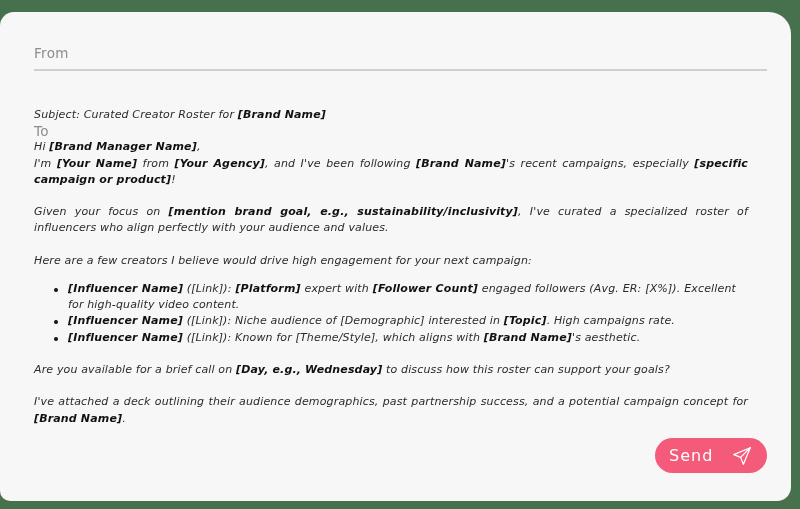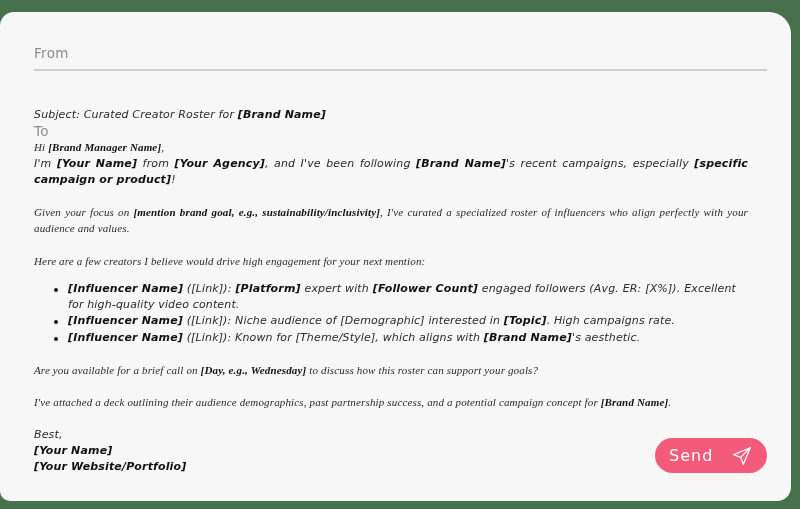--- a/index.html
+++ b/index.html
@@ -37,21 +37,21 @@
       left: 34px; top: 95px;
       width: 714px;
       font-size: 11px;
       line-height: 16.2px;
       font-style: italic;
       color: #2a2a2a;
       letter-spacing: 0.15px;
     }
     .body b { font-weight: bold; color: #111; }
     .body p { margin: 0; }
-    .body p.gap { margin-top: 16.2px; font-family: Liberation Serif, serif; }
+    .body p.gap { margin-top: 16.2px; }
     .body .justify { text-align: justify; text-align-last: left; }
     .body ul { list-style: none; margin: 12px; padding: 0; }
     .body li { position: relative; padding-left: 22px; text-align: justify; text-align-last: left; }
     .body li::before {
       content: "";
       position: absolute;
       left: 8px; top: 7px;
       width: 4px; height: 4px;
       border-radius: 50%;
       background: #111;
@@ -96,36 +96,31 @@
   </div>
 
   <div class="body">
     <p><span>Subject: Curated Creator Roster for </span><b>[Brand Name]</b></p>
 
     <p class="gap"><span>Hi </span><b>[Brand Manager Name]</b><span>,</span></p>
     <p class="justify"><span>I'm </span><b>[Your Name]</b><span> from </span><b>[Your Agency]</b><span>, and I've been following </span><b>[Brand Name]</b><span>'s recent campaigns, especially </span><b>[specific campaign or product]</b><span>!</span></p>
 
     <p class="gap justify"><span>Given your focus on </span><b>[mention brand goal, e.g., sustainability/inclusivity]</b><span>, I've curated a specialized roster of influencers who align perfectly with your audience and values.</span></p>
 
-    <p class="gap">Here are a few creators I believe would drive high engagement for your next mention:</p>
+    <p class="gap">Here are a few creators I believe would drive high engagement for your next campaign:</p>
     <ul>
       <li><b>[Influencer Name]</b><span> ([Link]): </span><b>[Platform]</b><span> expert with </span><b>[Follower Count]</b><span> engaged followers (Avg. ER: [X%]). Excellent for high-quality video content.</span></li>
       <li><b>[Influencer Name]</b><span> ([Link]): </span><span>Niche audience of [Demographic] interested in </span><b>[Topic]</b><span>. High campaigns rate.</span></li>
       <li><b>[Influencer Name]</b><span> ([Link]): </span><span>Known for [Theme/Style], which aligns with </span><b>[Brand Name]</b><span>'s aesthetic.</span></li>
     </ul>
 
     <p class="gap"><span>Are you available for a brief call on </span><b>[Day, e.g., Wednesday]</b><span> to discuss how this roster can support your goals?</span></p>
 
     <p class="gap justify"><span>I've attached a deck outlining their audience demographics, past partnership success, and a potential campaign concept for </span><b>[Brand Name]</b><span>.</span></p>
 
-    <div class="gap sig" style="margin-top:16.2px">
-      <p>Best,</p>
-      <p><b>[Your Name]</b></p>
-      <p><b>[Your Website/Portfolio]</b></p>
-    </div>
   </div>
 
   <button class="send-btn">
     <span class="send-label">Send</span>
     <svg class="send-icon" viewBox="0 0 24 24" fill="none" stroke="#ffffff" stroke-width="1.4" stroke-linejoin="round" stroke-linecap="round">
       <path d="M21 3 L3 10.5 L10.5 13.5 L13.5 21 Z"></path>
       <path d="M21 3 L10.5 13.5"></path>
     </svg>
   </button>
 </div>

